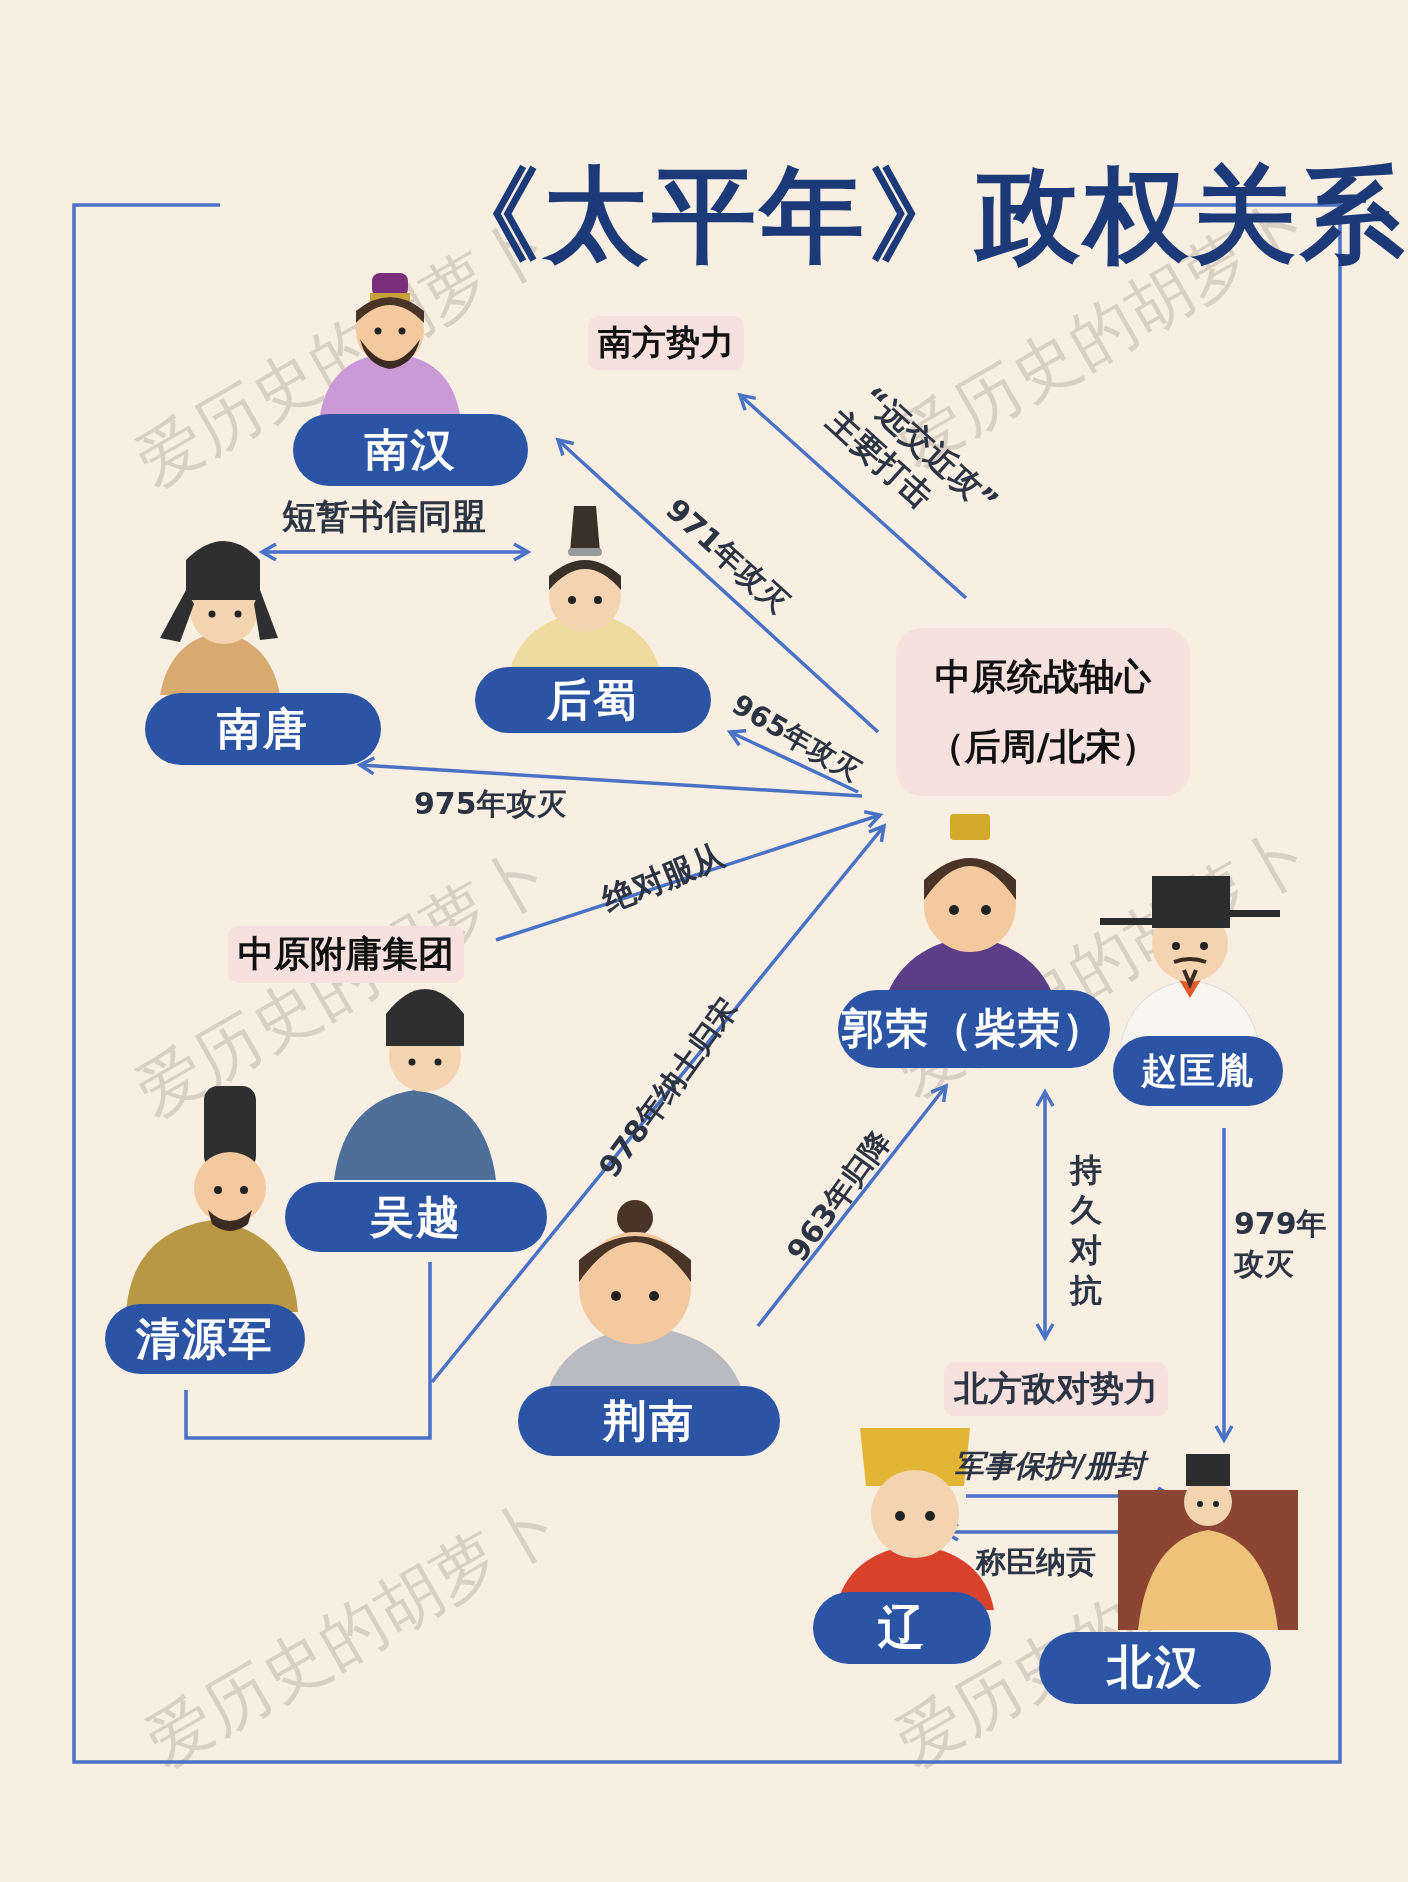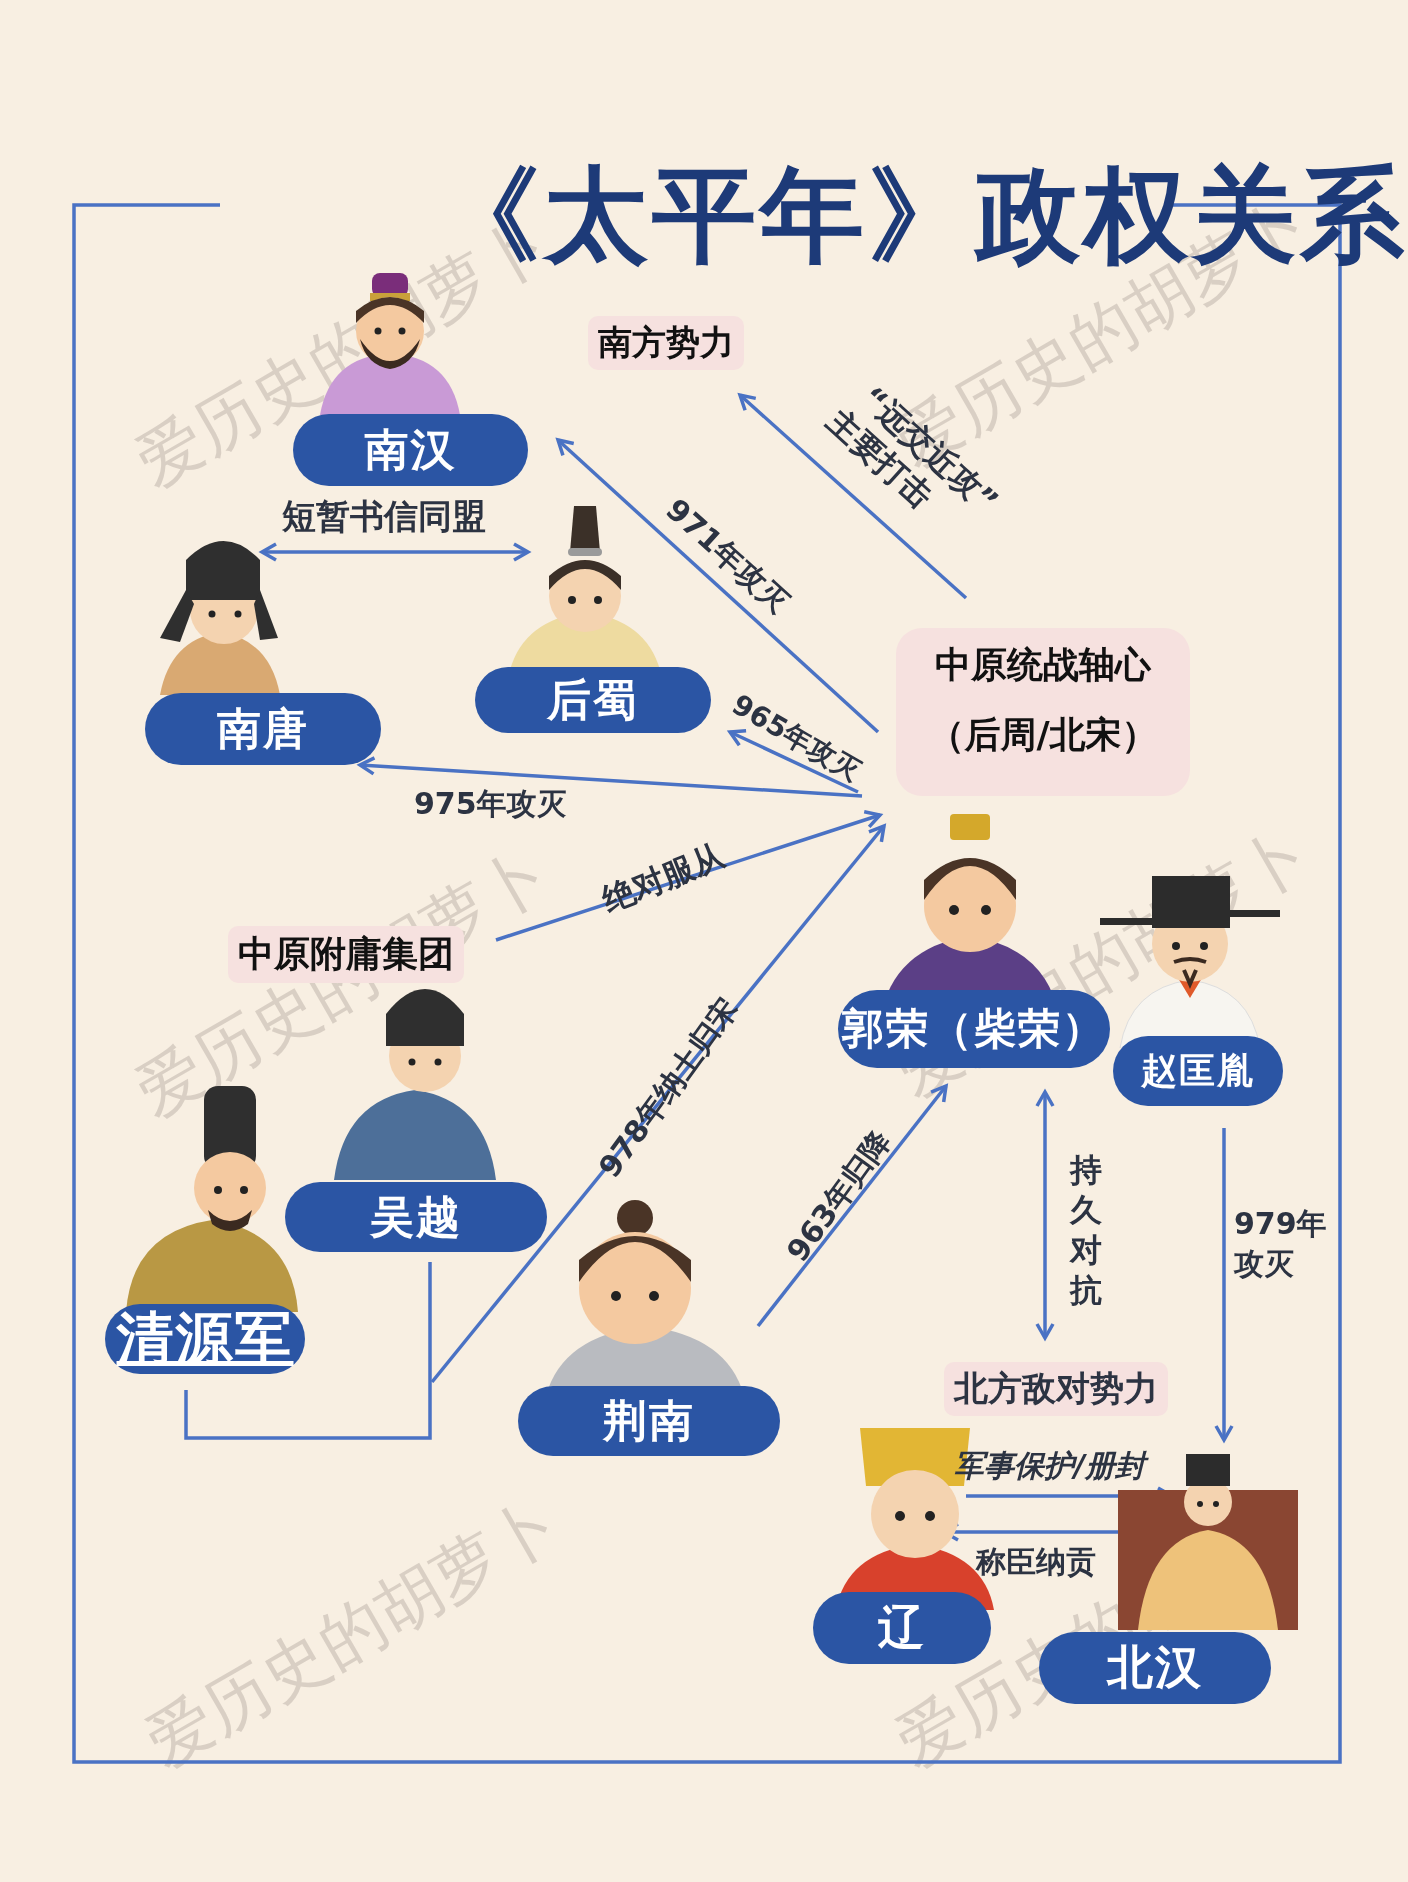--- a/index.html
+++ b/index.html
@@ -19,21 +19,21 @@
     border-radius:40px; display:flex; align-items:center; justify-content:center;
     white-space:nowrap; letter-spacing:2px;
   }
   .section-label {
     position:absolute; background:#f6e1df; color:#111; font-weight:bold;
     border-radius:10px; white-space:nowrap; padding:4px 10px;
   }
   .center-box {
     position:absolute; left:896px; top:628px; width:294px; height:168px;
     background:#f6e1df; border-radius:26px; color:#111; font-weight:bold;
-    font-size:36px; text-align:center; line-height:70px; padding-top:2px; box-sizing:border-box;
+    font-size:36px; text-align:center; line-height:70px; padding-top:14px; box-sizing:border-box;
   }
   .rel {
     position:absolute; color:#2c3342; font-weight:bold; white-space:nowrap;
     transform-origin:0 0;
   }
   .wm {
     position:absolute; color:rgba(160,150,140,0.35); font-size:66px; white-space:nowrap;
     transform:rotate(-30deg); transform-origin:0 0; pointer-events:none;
   }
   .figure { position:absolute; }
@@ -181,21 +181,21 @@
   <circle cx="92" cy="54" r="3" fill="#222"></circle>
     <circle cx="108" cy="54" r="3" fill="#222"></circle>
 </svg>
 
 <div class="pill" style="left:293px;top:406px;width:235px;height:72px;font-size:44px;margin-top:8px;">南汉</div>
 <div class="pill" style="left:145px;top:693px;width:236px;height:72px;font-size:44px;">南唐</div>
 <div class="pill" style="left:475px;top:667px;width:236px;height:66px;font-size:44px;">后蜀</div>
 <div class="pill" style="left:838px;top:990px;width:272px;height:78px;font-size:42px;">郭荣（柴荣）</div>
 <div class="pill" style="left:1113px;top:1036px;width:170px;height:70px;font-size:36px;">赵匡胤</div>
 <div class="pill" style="left:285px;top:1182px;width:262px;height:70px;font-size:44px;">吴越</div>
-<div class="pill" style="left:105px;top:1304px;width:200px;height:70px;font-size:57px;text-decoration:underline;">清源军</div>
+<div class="pill" style="left:105px;top:1304px;width:200px;height:70px;font-size:44px;">清源军</div>
 <div class="pill" style="left:518px;top:1386px;width:262px;height:70px;font-size:44px;">荆南</div>
 <div class="pill" style="left:813px;top:1592px;width:178px;height:72px;font-size:46px;">辽</div>
 <div class="pill" style="left:1039px;top:1632px;width:232px;height:72px;font-size:46px;">北汉</div>
 
 <div class="rel" style="left:282px;top:494px;font-size:34px;">短暂书信同盟</div>
 <div class="rel" style="left:880px;top:378px;font-size:32px;transform:rotate(42deg);line-height:40px;">
   <div>“远交近攻”</div>
   <div style="margin-left:-10px;">主要打击</div>
 </div>
 <div class="rel" style="left:684px;top:490px;font-size:30px;transform:rotate(42deg);">971年攻灭</div>

